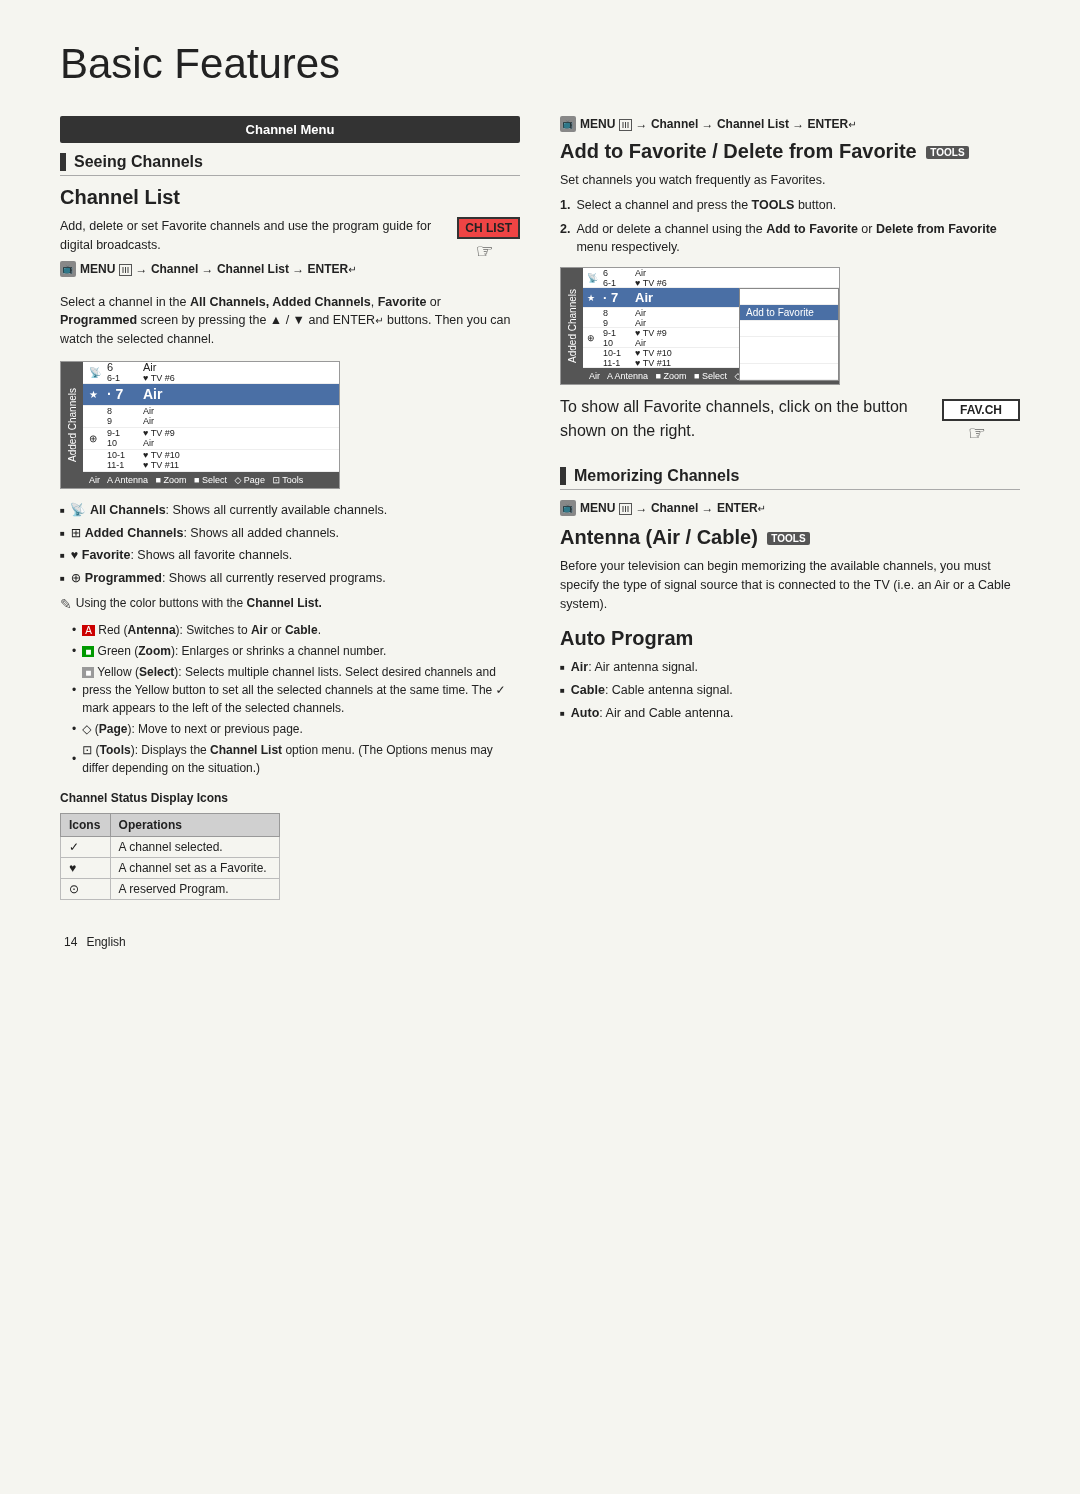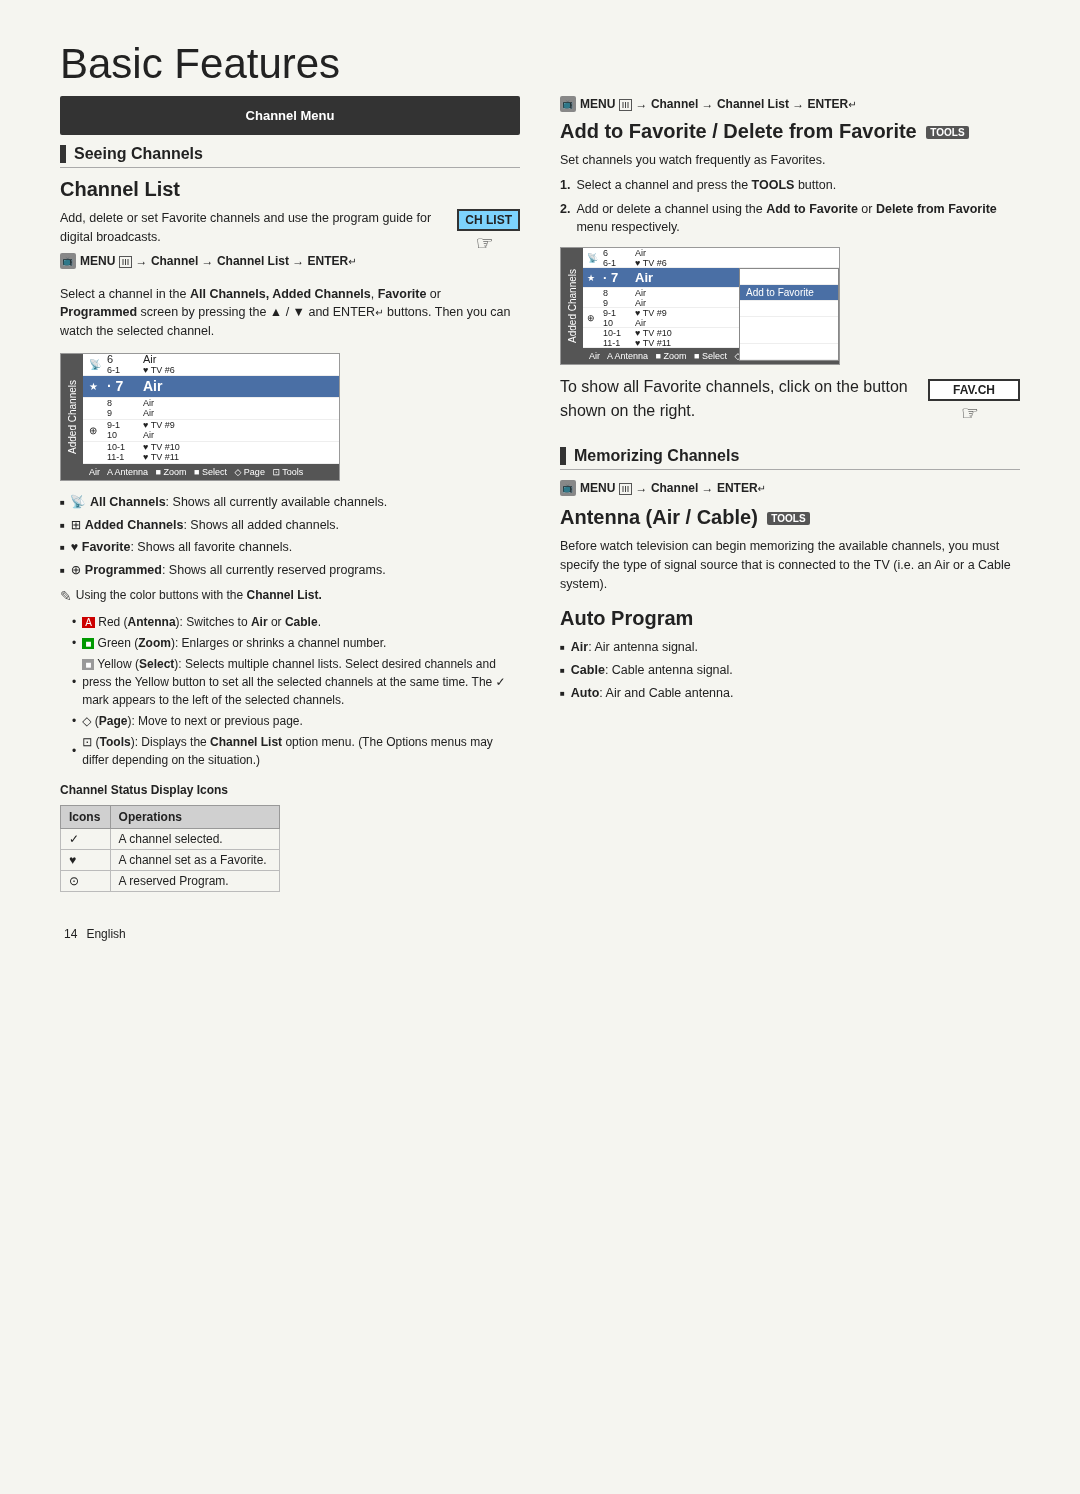--- a/index.html
+++ b/index.html
@@ -8,35 +8,35 @@
       background: #f5f5f0;
       width: 1080px;
       min-height: 1494px;
       padding: 40px 60px;
       font-size: 13px;
       color: #222;
     }
     h1.page-title {
       font-size: 42px;
       font-weight: 300;
-      margin-bottom: 8px;
+      margin-bottom: 28px;
       color: #222;
     }
     .two-col {
       display: flex;
       gap: 40px;
     }
     .col-left { flex: 1; }
     .col-right { flex: 1; }
 
     .channel-menu-box {
       background: #333;
       color: #fff;
       text-align: center;
-      padding: 12px 12px;
+      padding: 6px 12px;
       font-size: 13px;
       font-weight: bold;
       margin-bottom: 10px;
       border-radius: 2px;
     }
     .section-header {
       display: flex;
       align-items: center;
       border-bottom: 1px solid #aaa;
       margin-bottom: 10px;
@@ -142,21 +142,21 @@
       padding: 3px 6px;
       display: flex;
       gap: 8px;
     }
     .chlist-badge {
       display: inline-block;
       border: 2px solid #333;
       padding: 2px 6px;
       font-size: 12px;
       font-weight: bold;
-      background: #7dd3fc;
+      background: #ef4444;
       vertical-align: middle;
       margin-left: 8px;
     }
     .hand-icon {
       display: inline-block;
       font-size: 20px;
       vertical-align: middle;
     }
 
     
@@ -281,21 +281,21 @@
       padding: 2px 6px;
       border-bottom: 1px solid #eee;
     }
     .context-menu-item.highlighted {
       background: #4a6fa5;
       color: #fff;
     }
     .favch-badge {
       display: inline-block;
       border: 2px solid #333;
-      padding: 2px 23px;
+      padding: 2px 16px;
       font-size: 12px;
       font-weight: bold;
       background: #fff;
       margin-left: 8px;
     }
 
     
     .section-gap { margin-top: 18px; }
     .numbered-list { list-style: none; margin: 6px 0; }
     .numbered-list li {
@@ -597,21 +597,21 @@
       <span class="remote-icon">📺</span>
       <span class="menu-path-text">
         <strong>MENU</strong> <span style="font-size:9px;border:1px solid #555;padding:0 2px;">III</span> → <strong>Channel</strong> → <strong>ENTER</strong><span style="font-size:10px;">↵</span>
       </span>
     </div>
 
     <h2 class="subsection" style="margin-top:10px;">
       <span>Antenna (Air / Cable)</span>
       <span class="tools-badge">TOOLS</span>
     </h2>
-    <p>Before watch television can begin memorizing the available channels, you must specify the type of signal source that is connected to the TV (i.e. an Air or a Cable system).</p>
+    <p>Before your television can begin memorizing the available channels, you must specify the type of signal source that is connected to the TV (i.e. an Air or a Cable system).</p>
 
     <h2 class="subsection" style="margin-top:14px;">Auto Program</h2>
     <ul class="bullet-list">
       <li>
           <span><strong>Air</strong>: Air antenna signal.</span>
         </li>
       <li>
           <span><strong>Cable</strong>: Cable antenna signal.</span>
         </li>
       <li>

